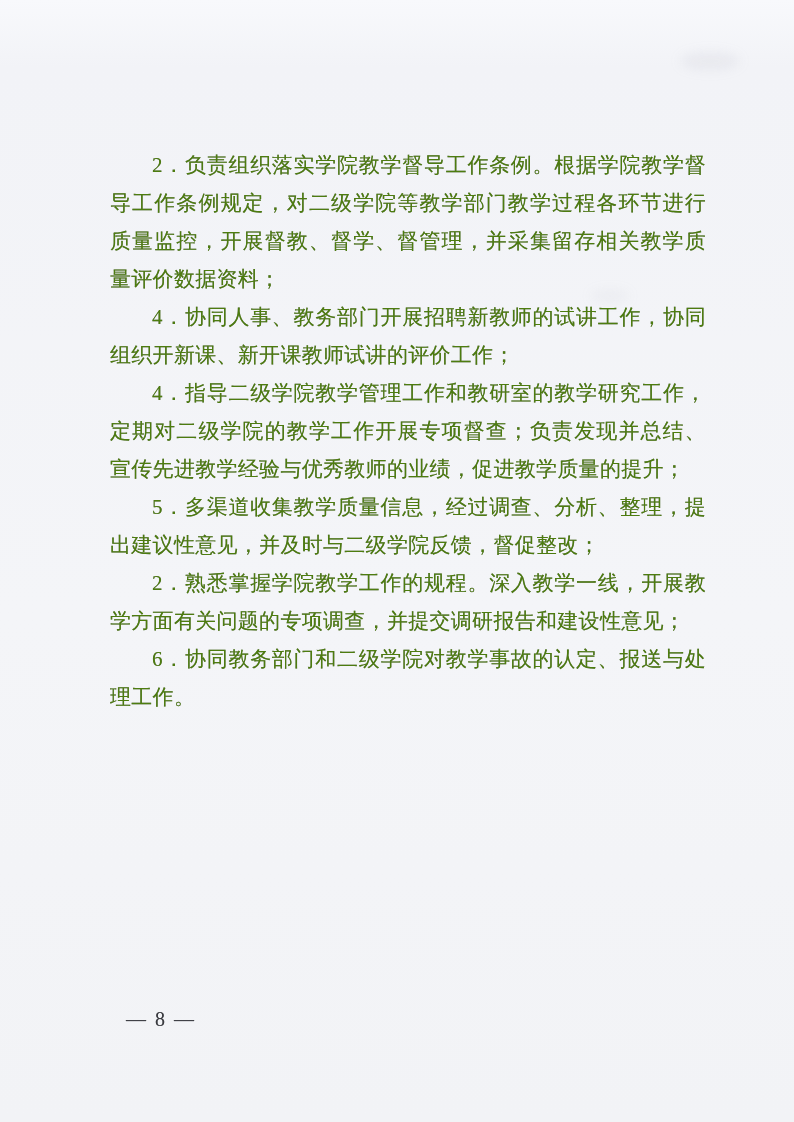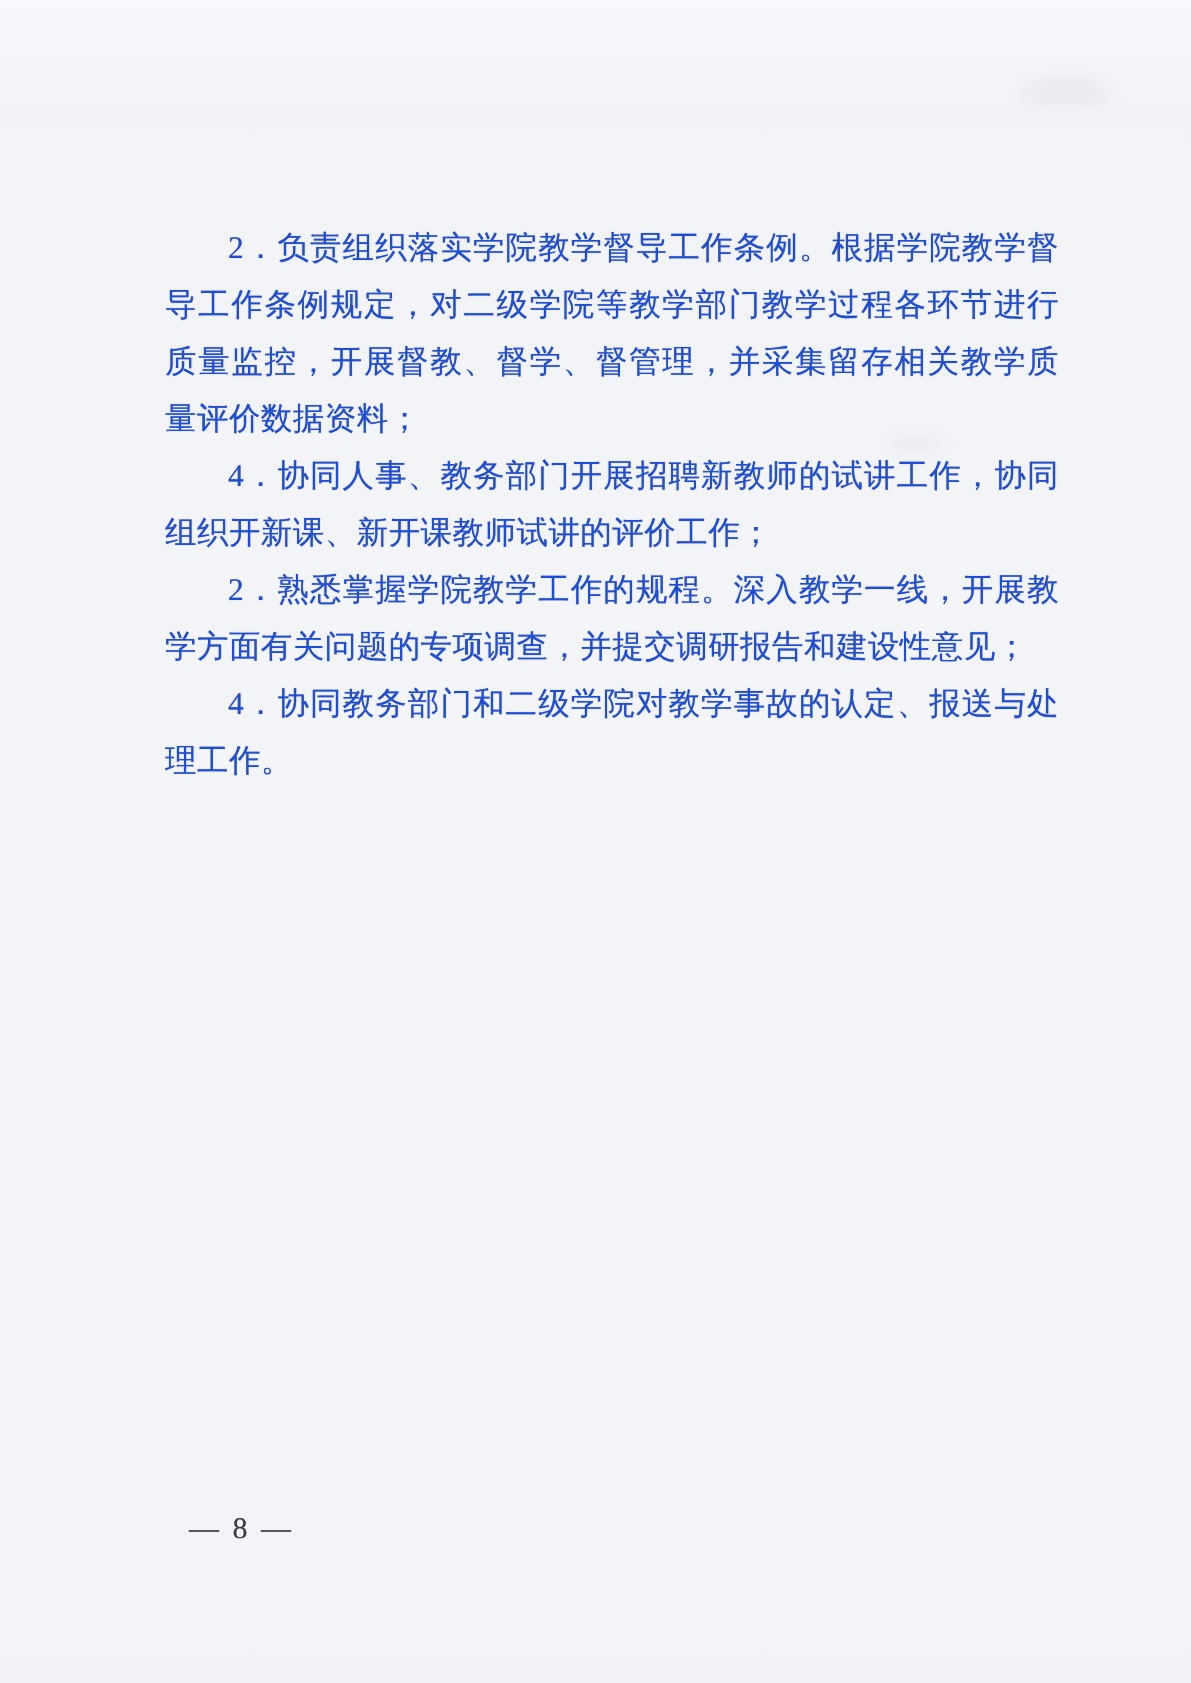--- a/index.html
+++ b/index.html
@@ -16,21 +16,21 @@
   }
   .page {
     position: absolute;
     inset: 0;
   }
   .content {
     position: absolute;
     left: 110px;
     top: 146px;
     width: 596px;
-    color: #1d4ed8;
+    color: #4d7c0f;
   }
   .content p {
     margin: 0;
     font-size: 21px;
     line-height: 38px;
     letter-spacing: 0.3px;
     text-align: justify;
     text-align-last: left;
     text-justify: inter-ideograph;
     text-indent: 42px;
@@ -70,19 +70,21 @@
 <body>
 
 <div class="page">
 
   <div class="smudge smudge-1"></div>
   <div class="smudge smudge-2"></div>
 
   <div class="content">
     <p>2．负责组织落实学院教学督导工作条例。根据学院教学督导工作条例规定，对二级学院等教学部门教学过程各环节进行质量监控，开展督教、督学、督管理，并采集留存相关教学质量评价数据资料；</p>
     <p>4．协同人事、教务部门开展招聘新教师的试讲工作，协同组织开新课、新开课教师试讲的评价工作；</p>
+    <p>4．指导二级学院教学管理工作和教研室的教学研究工作，定期对二级学院的教学工作开展专项督查；负责发现并总结、宣传先进教学经验与优秀教师的业绩，促进教学质量的提升；</p>
+    <p>5．多渠道收集教学质量信息，经过调查、分析、整理，提出建议性意见，并及时与二级学院反馈，督促整改；</p>
     <p>2．熟悉掌握学院教学工作的规程。深入教学一线，开展教学方面有关问题的专项调查，并提交调研报告和建设性意见；</p>
-    <p>4．协同教务部门和二级学院对教学事故的认定、报送与处理工作。</p>
+    <p>6．协同教务部门和二级学院对教学事故的认定、报送与处理工作。</p>
   </div>
 
   <div class="footer">— 8 —</div>
 
 </div>
 
 </body></html>

